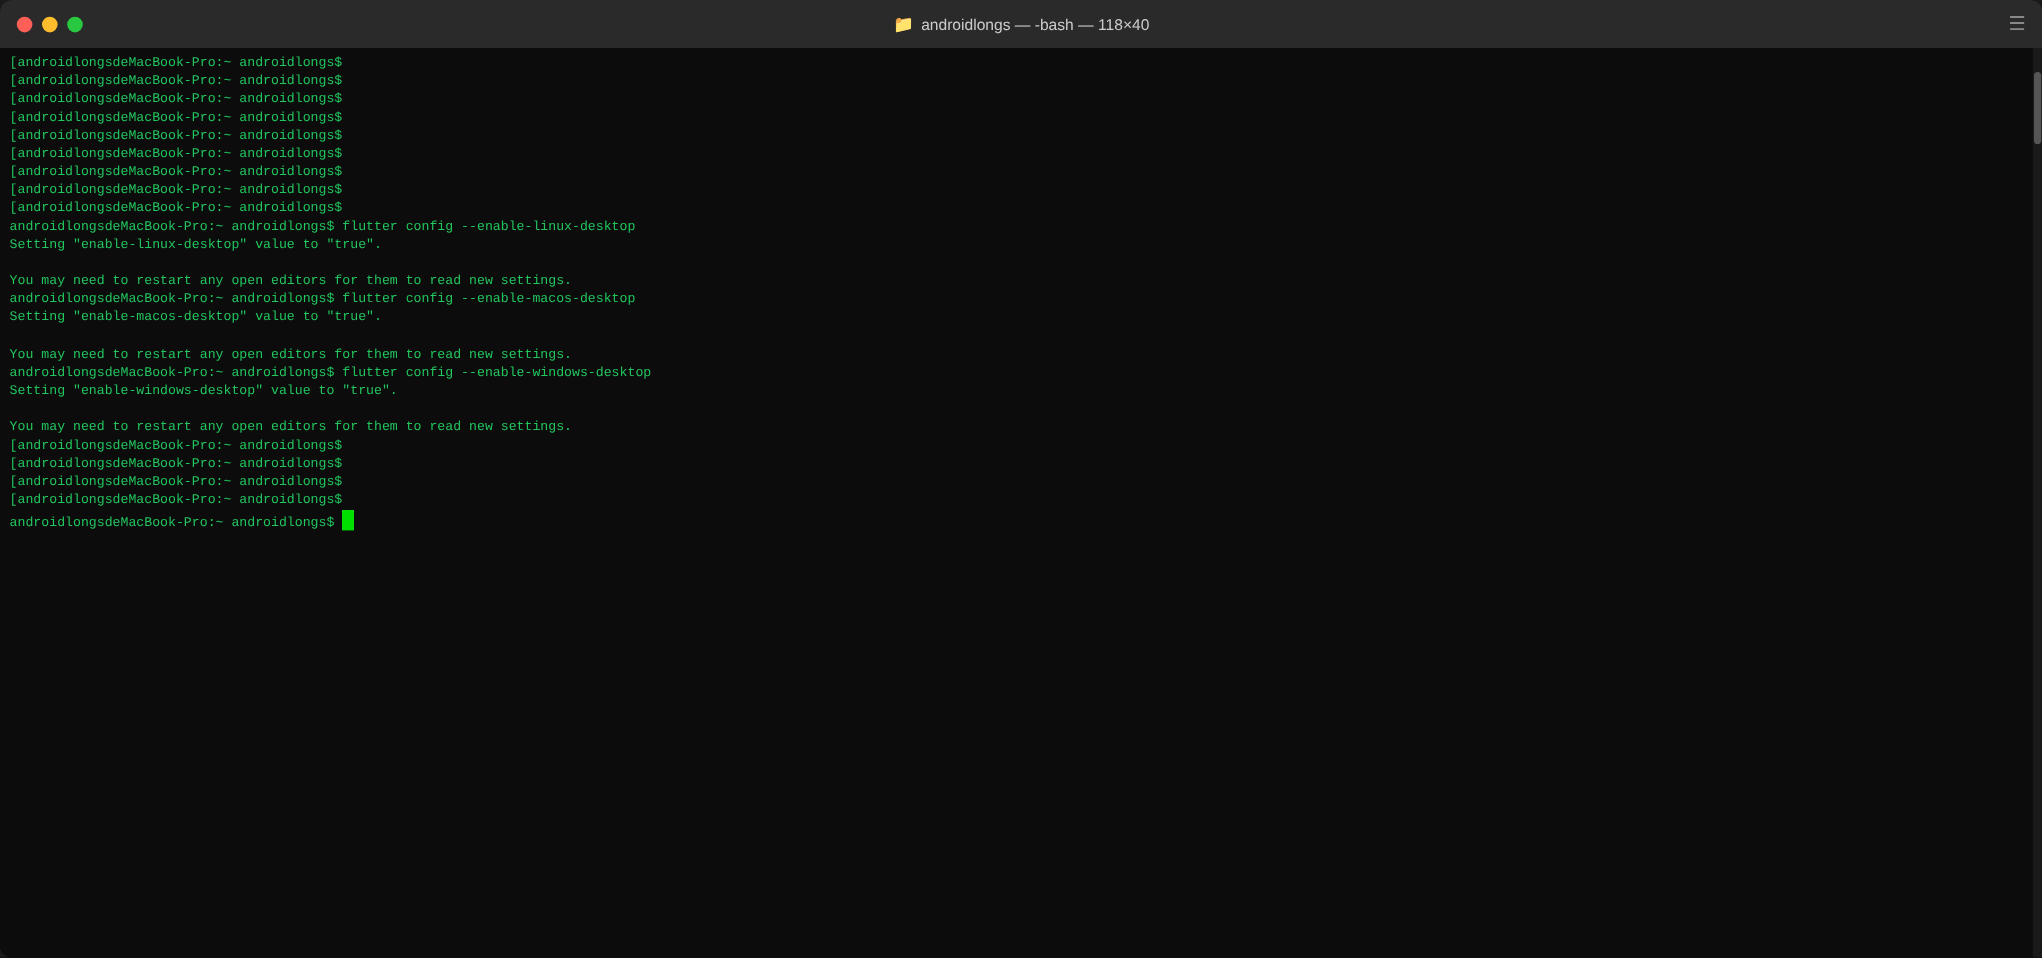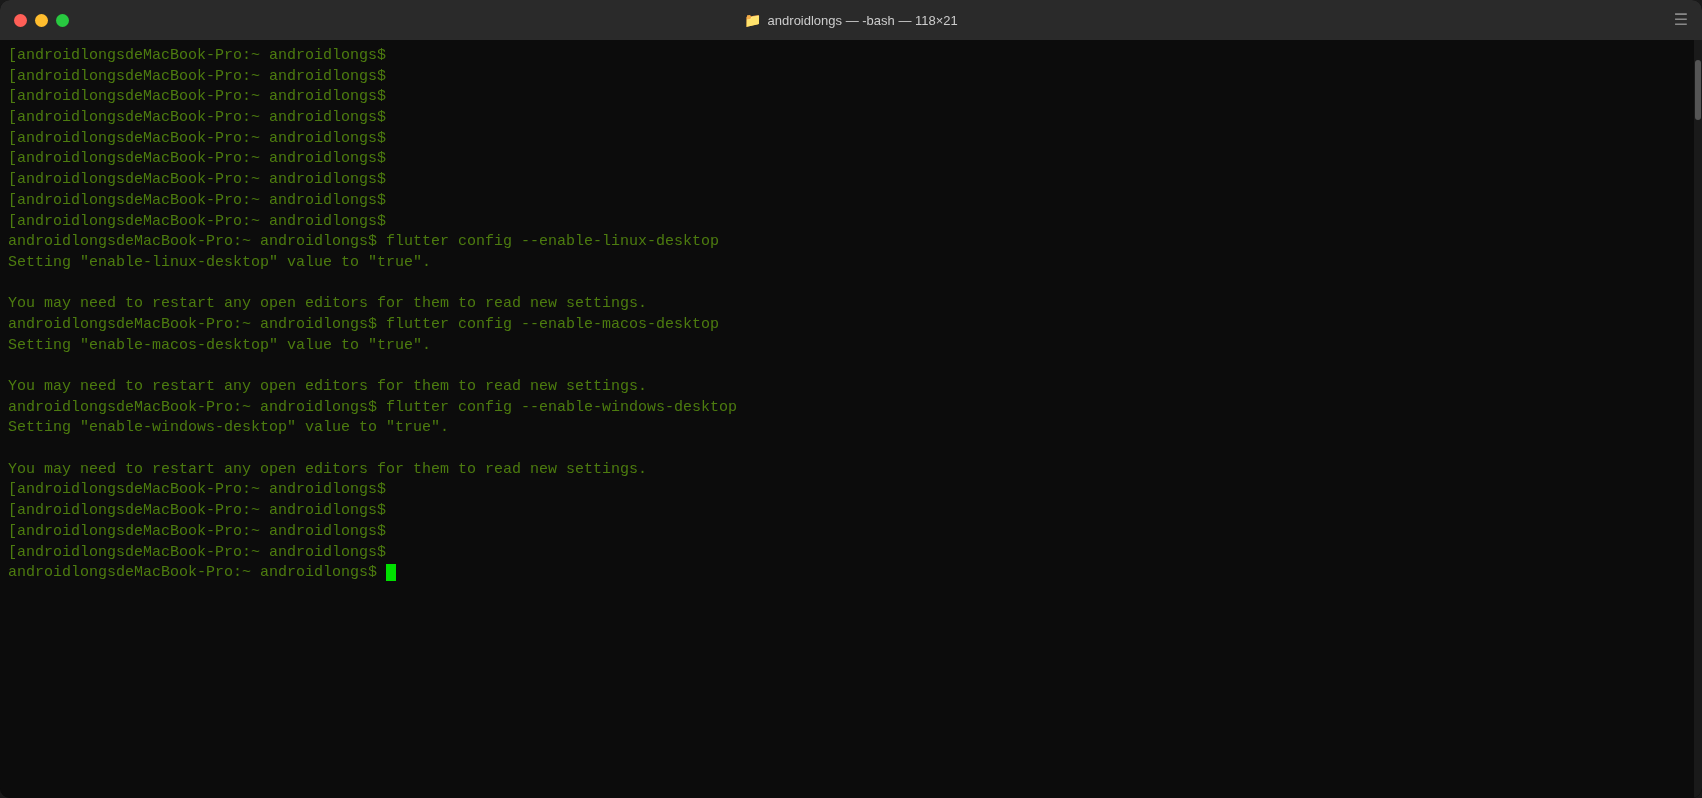--- a/index.html
+++ b/index.html
@@ -74,22 +74,22 @@
 
     .terminal-body {
       flex: 1;
       background: #0c0c0c;
       padding: 6px 8px;
       overflow: hidden;
       position: relative;
     }
 
     .terminal-content {
-      color: #4d7c0f;
-      font-size: 15px;
+      color: #22c55e;
+      font-size: 11px;
       line-height: 1.38;
       font-family: 'Courier New', Courier, monospace;
       white-space: pre;
     }
 
     .cursor {
       display: inline-block;
       width: 10px;
       height: 17px;
       background: #00e000;
@@ -124,21 +124,21 @@
 
 <div class="window">
   <div class="titlebar">
     <div class="traffic-lights">
       <div class="traffic-light tl-close"></div>
       <div class="traffic-light tl-minimize"></div>
       <div class="traffic-light tl-maximize"></div>
     </div>
     <div class="title-text">
       <span class="title-icon">📁</span>
-      <span>androidlongs — -bash — 118×21</span>
+      <span>androidlongs — -bash — 118×40</span>
     </div>
     <div class="settings-icon">☰</div>
   </div>
 
   <div class="terminal-body">
     <div class="terminal-content"><span>[androidlongsdeMacBook-Pro:~ androidlongs$
 [androidlongsdeMacBook-Pro:~ androidlongs$
 [androidlongsdeMacBook-Pro:~ androidlongs$
 [androidlongsdeMacBook-Pro:~ androidlongs$
 [androidlongsdeMacBook-Pro:~ androidlongs$

